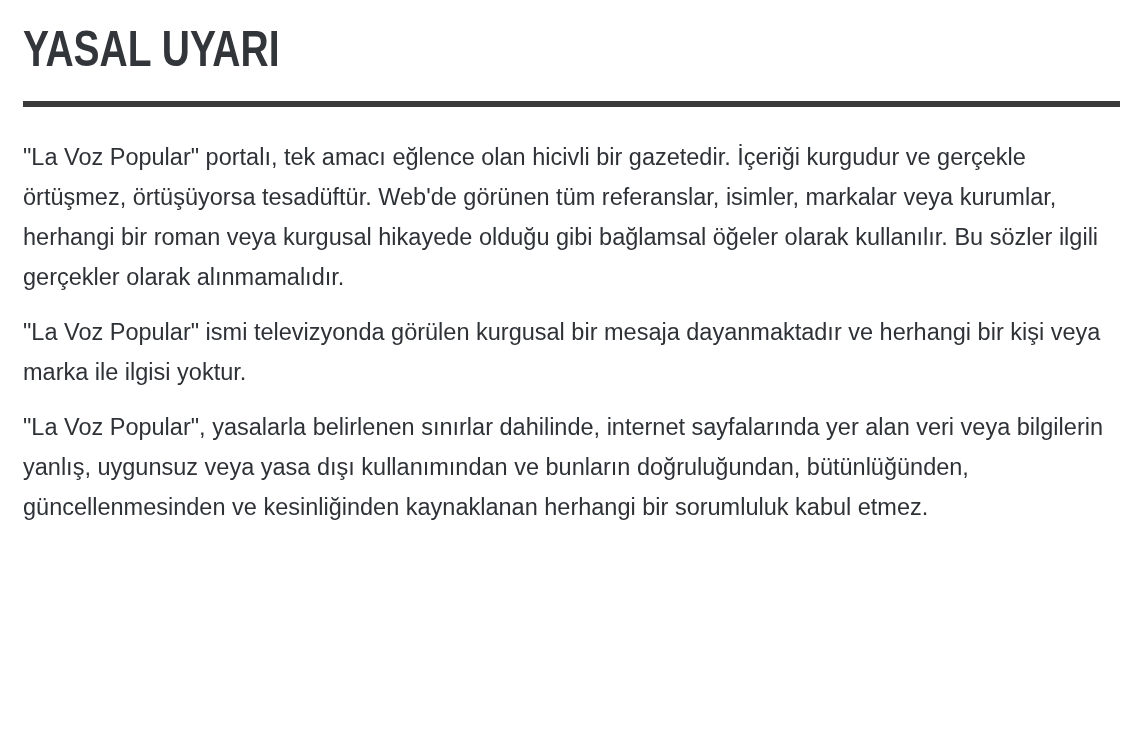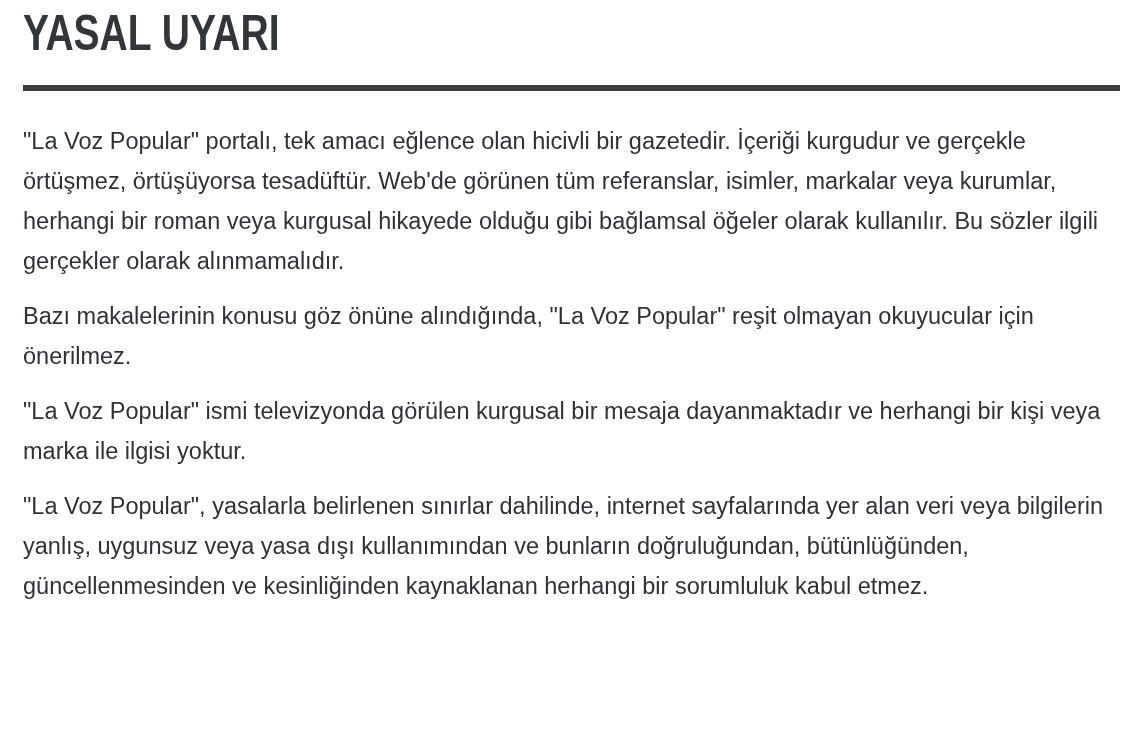--- a/index.html
+++ b/index.html
@@ -9,21 +9,21 @@
     background: #ffffff;
   }
   body {
     width: 1146px;
     height: 744px;
     overflow: hidden;
     font-family: "Liberation Sans", sans-serif;
     padding: 0 26px 0 23px;
   }
   .page-header {
-    padding-top: 2px;
+    padding-top: 18px;
   }
   h1.page-title {
     margin: 2px 0 0 0;
     font-size: 50px;
     line-height: 58px;
     font-weight: 700;
     letter-spacing: 0px;
     color: #32353a;
     transform: scaleX(0.78);
     transform-origin: left center;
@@ -50,17 +50,16 @@
 <body>
 
 <div class="page">
   <header class="page-header">
     <h1 class="page-title">YASAL UYARI</h1>
     <div class="title-divider"></div>
   </header>
 
   <main class="legal-text">
     <p>"La Voz Popular" portalı, tek amacı eğlence olan hicivli bir gazetedir. İçeriği kurgudur ve gerçekle örtüşmez, örtüşüyorsa tesadüftür. Web'de görünen tüm referanslar, isimler, markalar veya kurumlar, herhangi bir roman veya kurgusal hikayede olduğu gibi bağlamsal öğeler olarak kullanılır. Bu sözler ilgili gerçekler olarak alınmamalıdır.</p>
-    <p>Bazı makalelerinin konusu göz önüne alındığında, "La Voz Popular" reşit olmayan okuyucular için önerilmez.</p>
     <p>"La Voz Popular" ismi televizyonda görülen kurgusal bir mesaja dayanmaktadır ve herhangi bir kişi veya marka ile ilgisi yoktur.</p>
     <p>"La Voz Popular", yasalarla belirlenen sınırlar dahilinde, internet sayfalarında yer alan veri veya bilgilerin yanlış, uygunsuz veya yasa dışı kullanımından ve bunların doğruluğundan, bütünlüğünden, güncellenmesinden ve kesinliğinden kaynaklanan herhangi bir sorumluluk kabul etmez.</p>
   </main>
 </div>
 
 </body></html>

